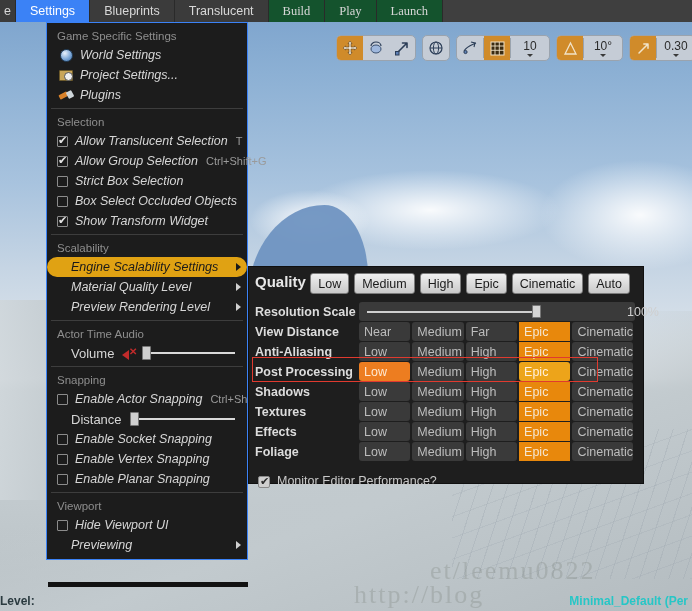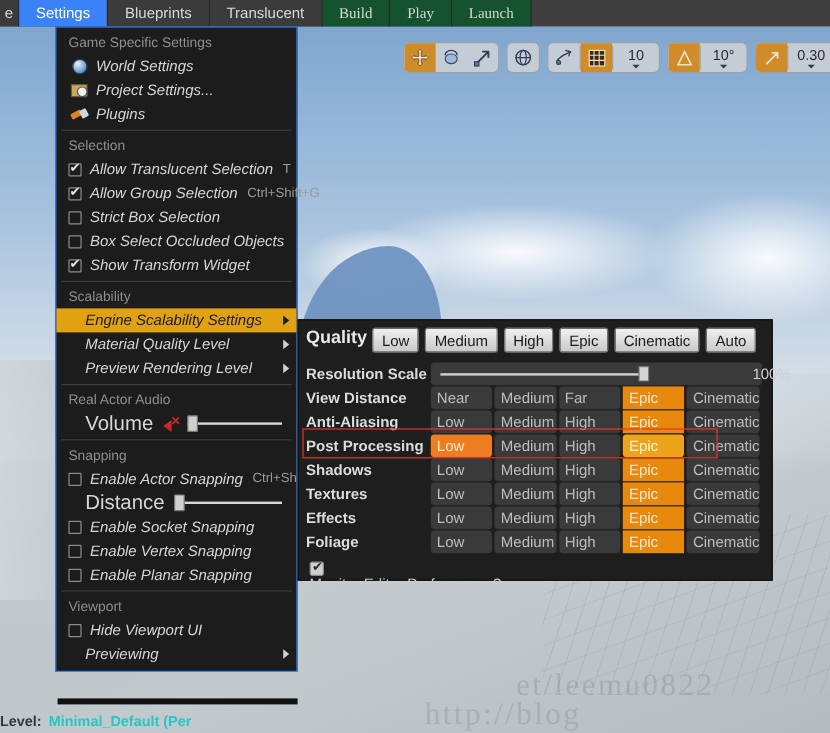--- a/index.html
+++ b/index.html
@@ -77,21 +77,21 @@
     color: #d6d6d6; font-size: 12.5px;
   }
   .sect-head {
     color: #8e8e8e; font-size: 11.5px; padding: 4px 0 3px 10px;
   }
   .divider { height: 1px; background: #3d3d3d; margin: 3px 4px; }
   .mi {
     display: flex; align-items: center; height: 20px;
     padding: 0 6px 0 10px; position: relative;
   }
-  .mi.hl { background: #e0a213; color: #1a1a1a; }
+  .mi.hl { background: #e0a213; color: #1a1a1a; border-radius: 10px; }
   .mi .lbl { flex: 1; white-space: nowrap; font-style: italic; }
   .mi .shortcut { color: #9a9a9a; font-size: 11px; margin-left: 8px; }
   .arrow-r {
     width: 0; height: 0; margin-left: 6px;
     border-left: 5px solid #cfcfcf; border-top: 4px solid transparent; border-bottom: 4px solid transparent;
   }
   .mi.hl .arrow-r { border-left-color: #1a1a1a; }
 
   .cb {
     width: 11px; height: 11px; border: 1px solid #8c8c8c; background: #1c1c1c;
@@ -122,21 +122,21 @@
   .ic-plug::before {
     content:""; position:absolute; left:0; top:4px; width:9px; height:5px;
     background:#d9822b; transform: rotate(-28deg); border-radius:1px;
   }
   .ic-plug::after {
     content:""; position:absolute; right:0px; top:2px; width:6px; height:7px;
     background:#cfd6da; transform: rotate(-28deg); border-radius:1px;
   }
 
   .slider-row { display: flex; align-items: center; height: 20px; padding: 0 10px 0 24px; }
-  .slider-row .sl-lbl { font-size: 17px; color: #d6d6d6; margin-right: 8px; }
+  .slider-row .sl-lbl { font-size: 13px; color: #d6d6d6; margin-right: 8px; }
   .track {
     position: relative; flex: 1; height: 2px; background: #d8d8d8; margin-right: 2px;
   }
   .knob {
     position: absolute; top: -6px; width: 9px; height: 14px;
     background: #cfcfcf; border: 1px solid #777; border-radius: 1px;
   }
   .ic-mute {
     width: 14px; height: 12px; position: relative; margin-right: 6px;
   }
@@ -210,34 +210,34 @@
   .res-track { position: absolute; left: 8px; right: 98px; height: 2px; background: #d0d0d0; }
   .res-knob {
     position: absolute; right: 94px; top: 3px; width: 9px; height: 13px;
     background: #d4d4d4; border: 1px solid #777; border-radius: 1px;
   }
   .res-val { position: absolute; left: 268px; color: #cfcfcf; font-size: 12.5px; }
   .redbox {
     position: absolute; left: 252px; top: 357px; width: 346px; height: 25px;
     border: 1px solid #e03a2f; pointer-events: none;
   }
-  .q-foot { display: flex; align-items: flex-start; height: 20px; margin-top: 7px; padding-left: 3px; flex-direction: column; }
+  .q-foot { display: flex; align-items: flex-end; height: 20px; margin-top: 7px; padding-left: 3px; }
   .cb2 {
     width: 12px; height: 12px; background: #cfcfcf; border: 1px solid #8a8a8a;
     margin-right: 7px; position: relative; border-radius: 2px; flex: 0 0 auto;
   }
   .cb2::after {
     content:"✔"; position:absolute; left:1px; top:-3px; font-size:11px; color:#2a2a2a; line-height:14px;
   }
   .q-foot .t { color: #c9c9c9; font-size: 12.5px; }
 
   
   .statusbar {
     position: absolute; left: 0; bottom: 0; width: 692px; height: 21px;
-    display: flex; align-items: center; justify-content: flex-start; padding-right: 4px;
+    display: flex; align-items: center; justify-content: space-between; padding-right: 4px;
   }
   .st-lbl { color: #2b3b40; font-size: 12px; font-weight: bold; margin-right: 6px; }
   .st-val { color: #27c6c6; font-size: 12px; font-weight: bold; white-space: nowrap; }
   .vp-border {
     position: absolute; left: 48px; top: 582px; width: 200px; height: 5px; background: #121212;
   }
 </style>
 </head>
 <body>
 
@@ -325,21 +325,21 @@
     <div class="mi">
       <span class="lbl" style="padding-left:14px">Material Quality Level</span>
       <span class="arrow-r"></span>
     </div>
     <div class="mi">
       <span class="lbl" style="padding-left:14px">Preview Rendering Level</span>
       <span class="arrow-r"></span>
     </div>
 
     <div class="divider"></div>
-    <div class="sect-head">Real Actor Audio</div>
+    <div class="sect-head">Actor Time Audio</div>
 
     <div class="slider-row">
       <span class="sl-lbl">Volume</span>
       <span class="ic-mute"></span>
       <span class="track">
         <span class="knob" style="left:0px;"></span>
       </span>
     </div>
 
     <div class="divider"></div>

